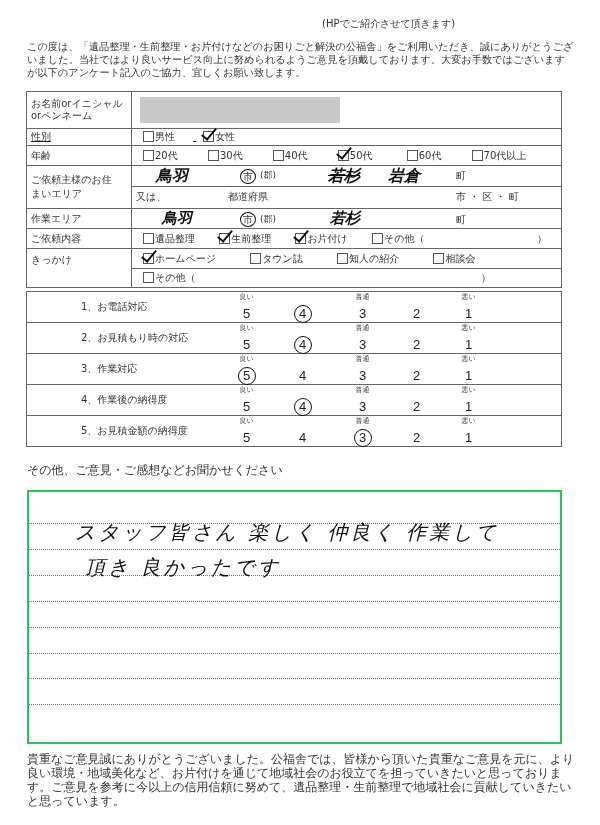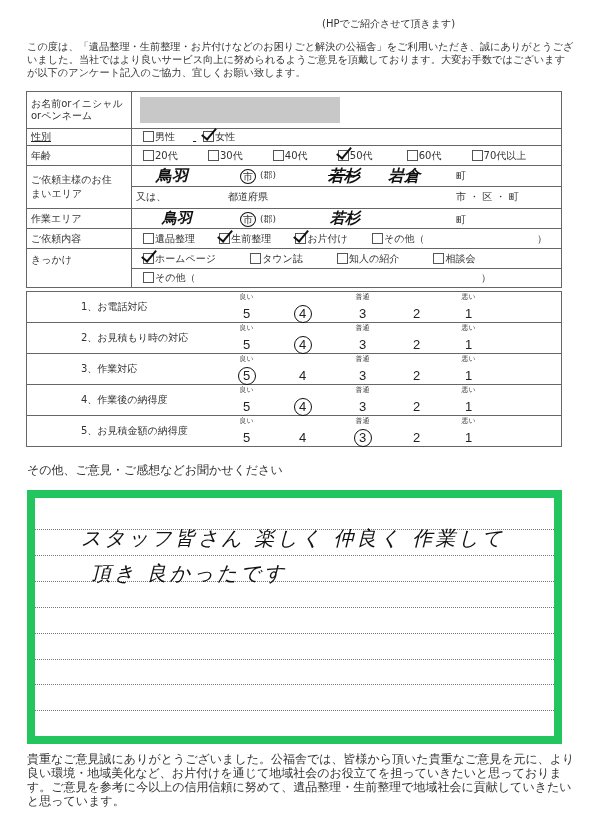--- a/index.html
+++ b/index.html
@@ -33,21 +33,21 @@
   table.rating tr td:first-child { border-left: 1px solid #666; }
   table.rating tr td:last-child { border-right: 1px solid #666; }
   .q { font-size: 10px; color: #333; padding-left: 54px; width: 210px; }
   .scale { position: relative; }
   .pt { position: absolute; width: 40px; text-align: center; top: 0; height: 31px; }
   .pt .cap { font-size: 7px; color: #333; height: 11px; line-height: 11px; display: block; }
   .pt .num { font-size: 13px; line-height: 16px; font-family: "Liberation Sans", sans-serif; display: inline-block; width: 18px; height: 18px; }
   .pt .num.sel { border: 1.8px solid #111; border-radius: 50%; line-height: 15px; }
 
   .comment-label { position: absolute; left: 27px; top: 462px; font-size: 12px; color: #333; }
-  .comment-box { position: absolute; left: 27px; top: 490px; width: 535px; height: 254px; border: 8px solid #22c55e; }
+  .comment-box { position: absolute; left: 27px; top: 490px; width: 535px; height: 254px; border: 2px solid #22c55e; }
   .rule { position: absolute; left: 0; width: 100%; border-top: 1px dotted #777; }
   .hw { position: absolute; font-family: "DejaVu Serif", serif; font-size: 20px; color: #111; letter-spacing: 3px; font-style: italic; }
 
   .footer { position: absolute; left: 27px; top: 752px; width: 552px; font-size: 12px; line-height: 14px; color: #333; }
 </style>
 </head>
 <body>
 
 <div class="title-row">
   <span class="title-sub">(HPでご紹介させて頂きます)</span>

